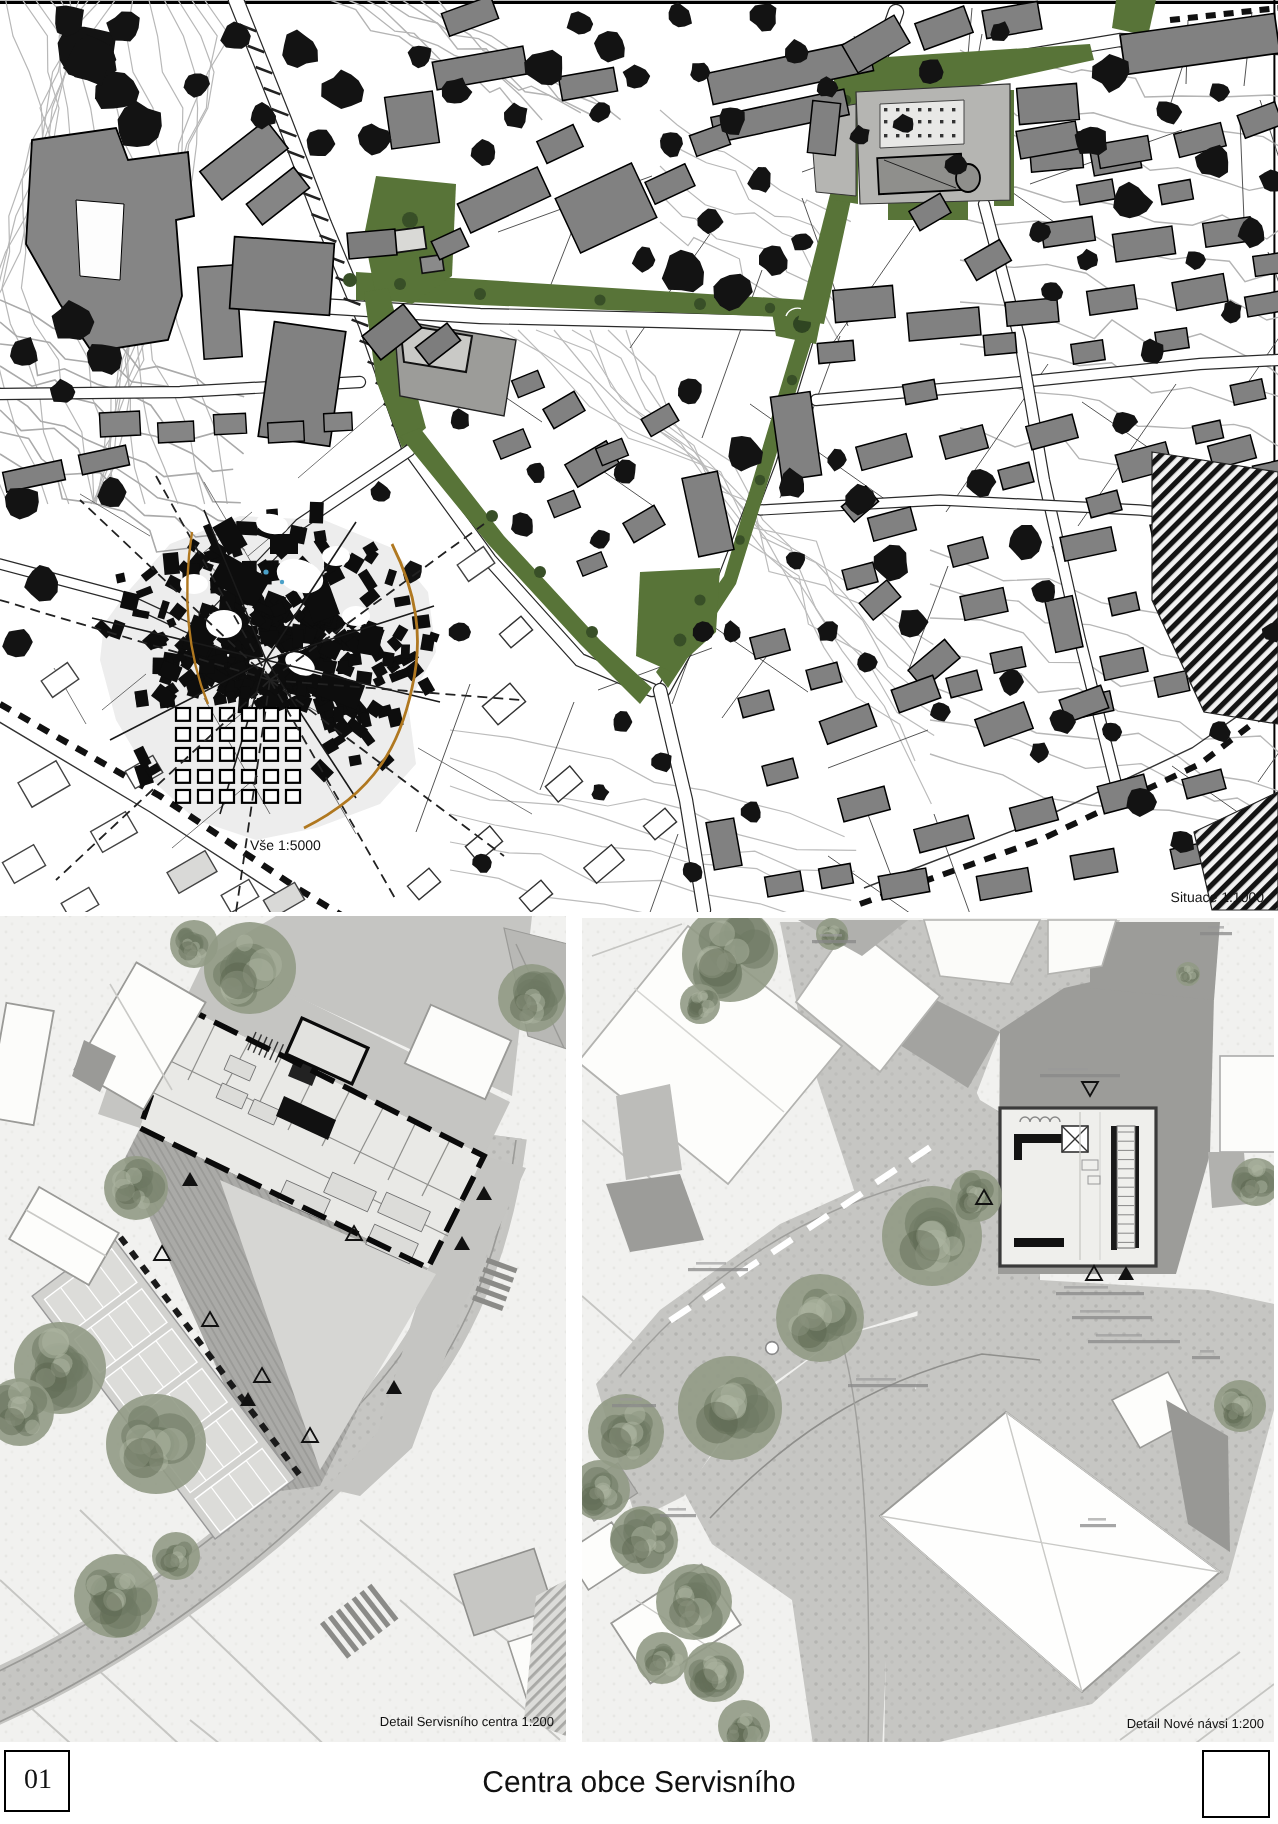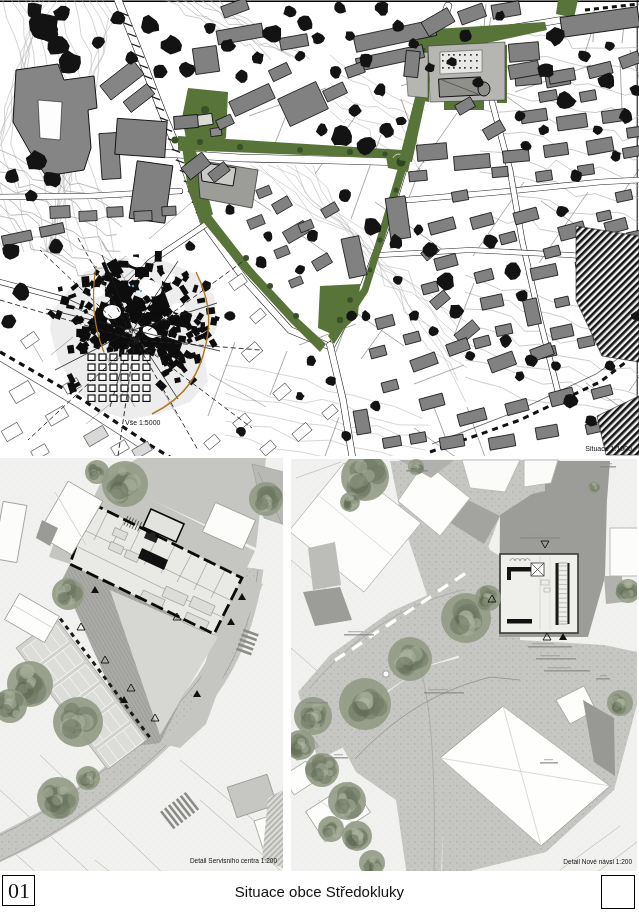--- a/index.html
+++ b/index.html
@@ -1606,17 +1606,17 @@
           <rect x="600" y="466" width="16" height="1.6" fill="#888" opacity="0.75"></rect>
           <rect x="604" y="463" width="8" height="1.3" fill="#9a9a9a" opacity="0.65"></rect>
           <text x="632" y="864" text-anchor="end" font-family="Liberation Sans, sans-serif" font-size="6.5" fill="#111">Detail Nové návsi  1:200</text>
         </g>
       </svg></div>
 
 <div class="abs" style="left:0;top:871px;width:639px;height:41px;background:#fff"></div>
 
 <div class="abs" style="left:2px;top:875px;width:31px;height:29px;border:1.6px solid #000;background:#fff"></div>
 
-<div class="abs" style="left:2px;top:875px;width:34px;height:31px;line-height:31px;text-align:center;font-family:'Liberation Serif',serif;font-size:22px;color:#111">01</div>
+<div class="abs" style="left:2px;top:875px;width:34px;height:31px;line-height:31px;text-align:center;font-family:'Liberation Serif',serif;font-size:14px;color:#111">01</div>
 
-<div class="abs" style="left:0;top:883px;width:639px;text-align:center;font-size:15px;color:#111">Situace obce Středokluky</div>
+<div class="abs" style="left:0;top:883px;width:639px;text-align:center;font-size:15px;color:#111">Centra obce Servisního</div>
 
 <div class="abs" style="left:601px;top:875px;width:32px;height:32px;border:1.6px solid #000;background:#fff"></div>
 </div>
 </body></html>

